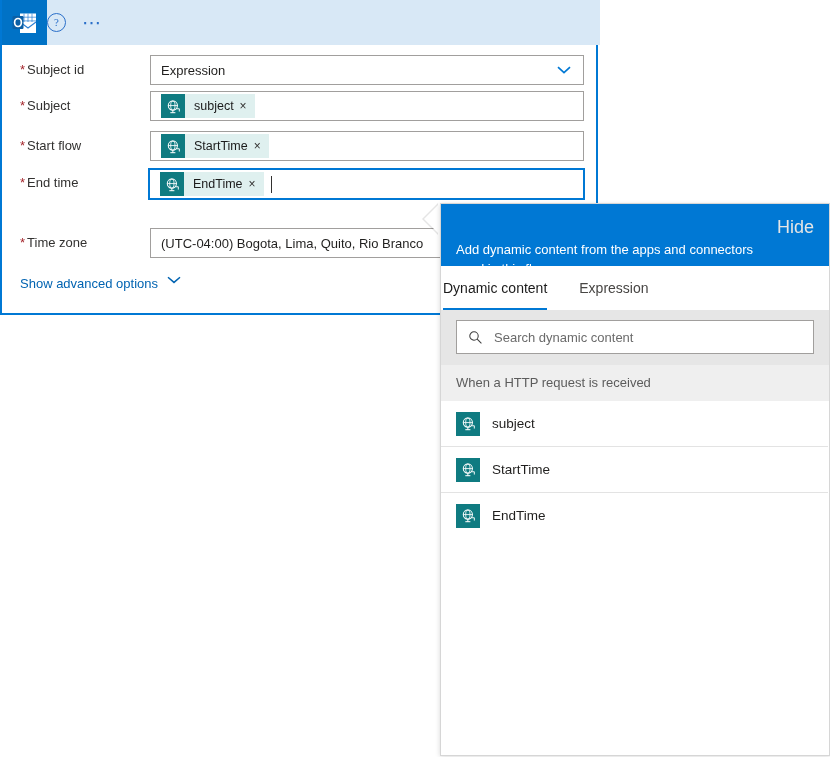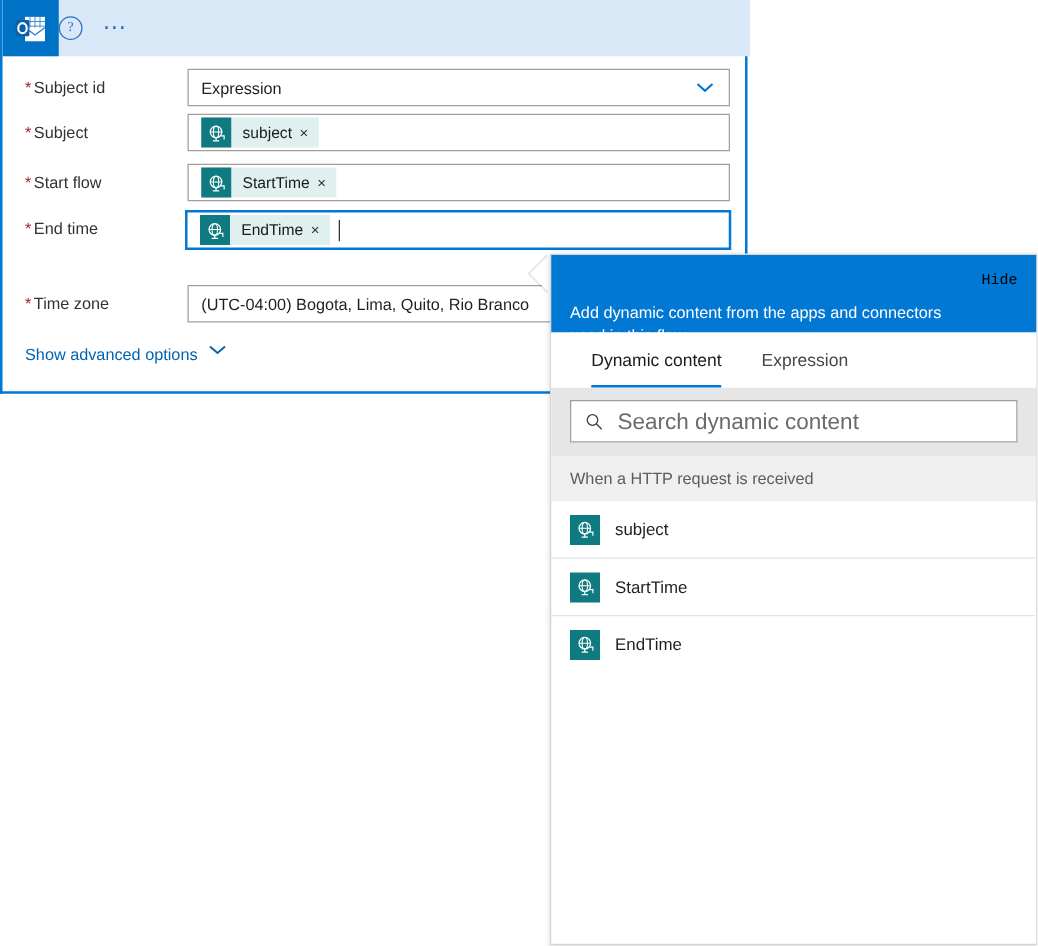--- a/index.html
+++ b/index.html
@@ -211,32 +211,31 @@
     justify-content: space-between;
   }
   .dyn-header-text {
     color: #ffffff;
     font-size: 13px;
     line-height: 19px;
     max-width: 300px;
     margin-top: 24px;
   }
   .dyn-hide {
-    color: #000000;
-    font-size: 12px;
+    color: #e5e5e5;
+    font-size: 18px;
     cursor: pointer;
     white-space: nowrap;
     margin-top: 1px;
-    font-family: Liberation Mono, monospace;
   }
   .dyn-tabs {
     display: flex;
     height: 44px;
     align-items: flex-end;
-    padding-left: 32px;
+    padding-left: 2px;
     gap: 32px;
     background: #ffffff;
     position: relative;
   }
   .dyn-tab {
     font-size: 14px;
     color: #484644;
     cursor: pointer;
     height: 44px;
     line-height: 44px;
@@ -254,21 +253,21 @@
   .dyn-search {
     background: #ffffff;
     border: 1px solid #a19f9d;
     height: 32px;
     display: flex;
     align-items: center;
     padding-left: 11px;
     gap: 11px;
   }
   .dyn-search-placeholder {
-    font-size: 18px;
+    font-size: 13px;
     color: #6b6b6b;
   }
   .dyn-group-header {
     background: #efefef;
     height: 36px;
     line-height: 36px;
     padding-left: 15px;
     font-size: 13px;
     color: #5c5c5c;
   }

